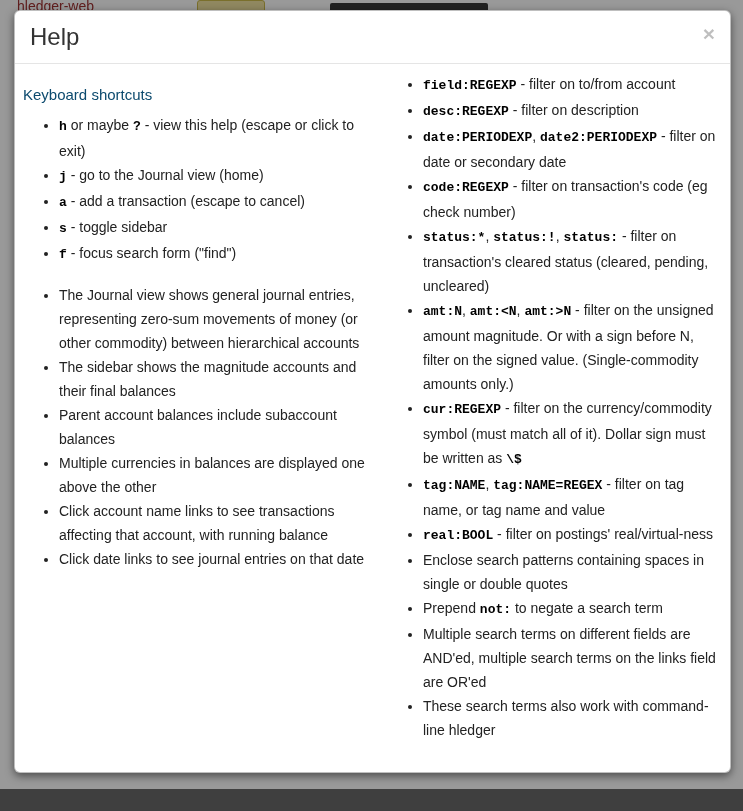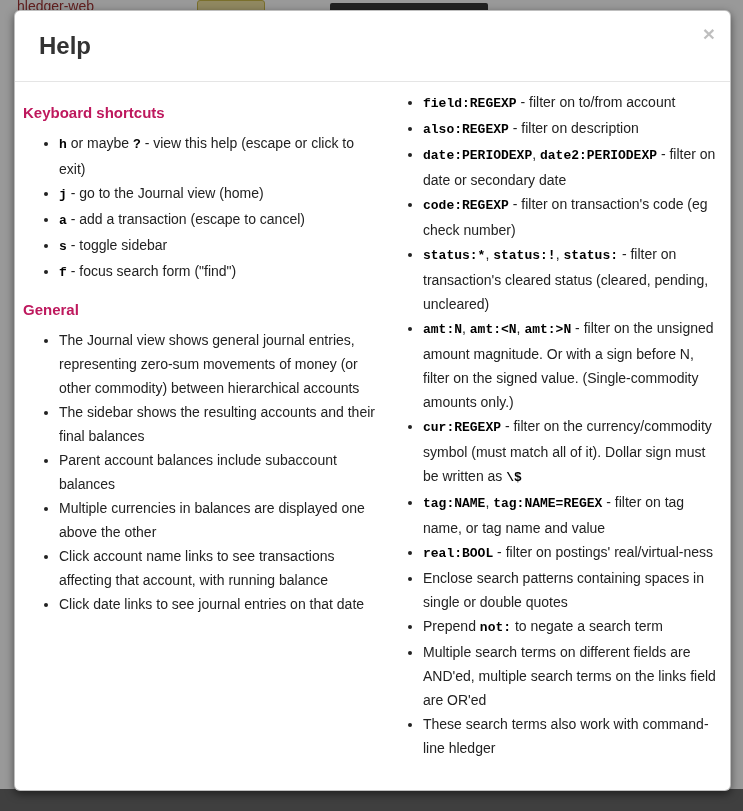--- a/index.html
+++ b/index.html
@@ -33,34 +33,34 @@
   .backdrop { position: absolute; inset: 0; background: rgba(0,0,0,0.4); z-index: 10; }
 
   
   .modal {
     position: absolute; top: 10px; left: 14px; width: 715px;
     background: #fff; z-index: 20;
     border: 1px solid rgba(0,0,0,0.25); border-radius: 6px;
     box-shadow: 0 3px 9px rgba(0,0,0,0.5);
   }
   .modal-header { position: relative; padding: 12px 15px; border-bottom: 1px solid #e5e5e5; }
-  .modal-title { font-size: 24px; line-height: 28px; font-weight: 700; color: #333; margin: 9px; }
+  .modal-title { font-size: 24px; line-height: 28px; font-weight: 400; color: #333; margin: 0; }
   .close-btn {
     position: absolute; top: 12px; right: 15px;
     background: transparent; border: 0; padding: 0;
     font-size: 21px; font-weight: bold; line-height: 1;
     color: #000; opacity: 0.25; cursor: pointer;
   }
   .modal-body { padding: 8px 8px 14px 8px; }
   .row { display: flex; }
   .col-left  { width: 352px; margin-right: 12px; }
   .col-right { flex: 1; min-width: 0; }
 
   .section-heading {
-    font-size: 15px; font-weight: bold; color: #be185d;
+    font-size: 15px; font-weight: normal; color: #0c4a6e;
     margin: 14px 0 10px 0;
   }
   ul.help-list {
     margin: 0 0 16px 0; padding: 0 0 0 36px;
     list-style: disc;
   }
   ul.help-list li {
     font-size: 14px; line-height: 24px; color: #222;
   }
   ul.help-list code {
@@ -92,36 +92,35 @@
           <div class="section-heading">Keyboard shortcuts</div>
           <ul class="help-list">
               <li><code>h</code> or maybe <code>?</code> - view this help (escape or click to exit)</li>
               <li><code>j</code> - go to the Journal view (home)</li>
               <li><code>a</code> - add a transaction (escape to cancel)</li>
               <li><code>s</code> - toggle sidebar</li>
               <li><code>f</code> - focus search form ("find")</li>
             </ul>
         </div>
         <div>
-          <div class="section-heading">General</div>
           <ul class="help-list">
               <li>The Journal view shows general journal entries, representing zero-sum movements of money (or other commodity) between hierarchical accounts</li>
-              <li>The sidebar shows the resulting accounts and their final balances</li>
+              <li>The sidebar shows the magnitude accounts and their final balances</li>
               <li>Parent account balances include subaccount balances</li>
               <li>Multiple currencies in balances are displayed one above the other</li>
               <li>Click account name links to see transactions affecting that account, with running balance</li>
               <li>Click date links to see journal entries on that date</li>
             </ul>
         </div>
       </div>
       <div class="col-right">
         <div>
           <ul class="help-list">
               <li><code>field:REGEXP</code> - filter on to/from account</li>
-              <li><code>also:REGEXP</code> - filter on description</li>
+              <li><code>desc:REGEXP</code> - filter on description</li>
               <li><code>date:PERIODEXP</code>, <code>date2:PERIODEXP</code> - filter on date or secondary date</li>
               <li><code>code:REGEXP</code> - filter on transaction's code (eg check number)</li>
               <li><code>status:*</code>, <code>status:!</code>, <code>status:</code> - filter on transaction's cleared status (cleared, pending, uncleared)</li>
               <li><code>amt:N</code>, <code>amt:&lt;N</code>, <code>amt:&gt;N</code> - filter on the unsigned amount magnitude. Or with a sign before N, filter on the signed value. (Single-commodity amounts only.)</li>
               <li><code>cur:REGEXP</code> - filter on the currency/commodity symbol (must match all of it). Dollar sign must be written as <code>\$</code></li>
               <li><code>tag:NAME</code>, <code>tag:NAME=REGEX</code> - filter on tag name, or tag name and value</li>
               <li><code>real:BOOL</code> - filter on postings' real/virtual-ness</li>
               <li>Enclose search patterns containing spaces in single or double quotes</li>
               <li>Prepend <code>not:</code> to negate a search term</li>
               <li>Multiple search terms on different fields are AND'ed, multiple search terms on the links field are OR'ed</li>

